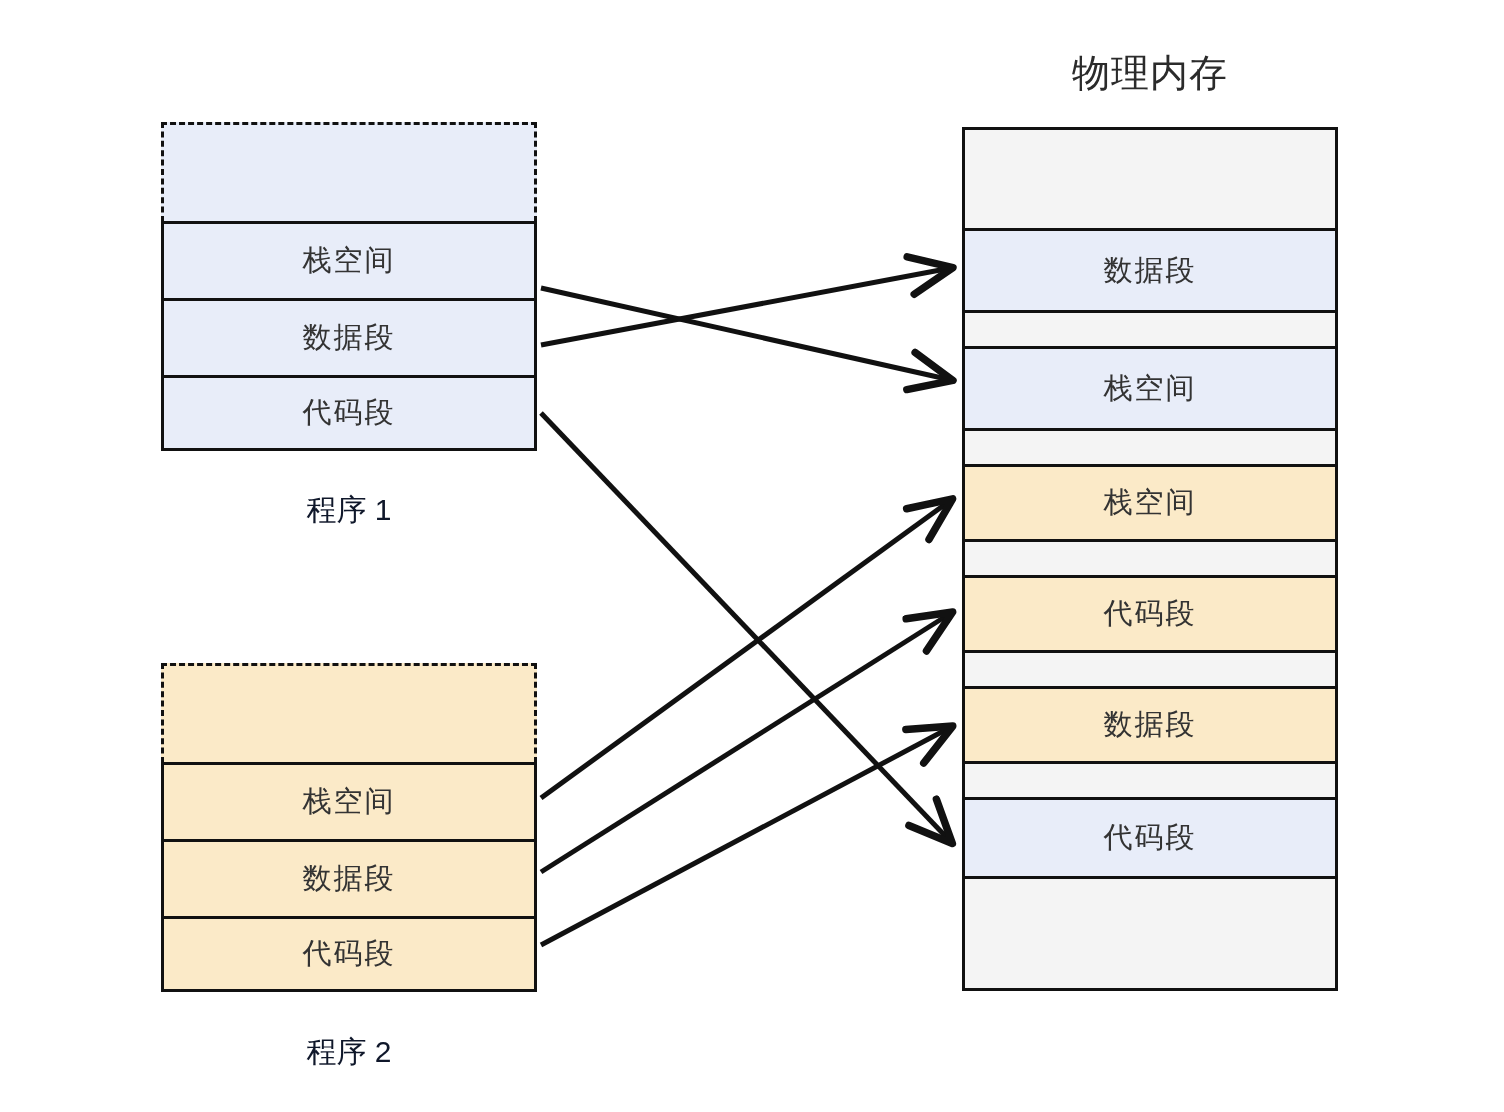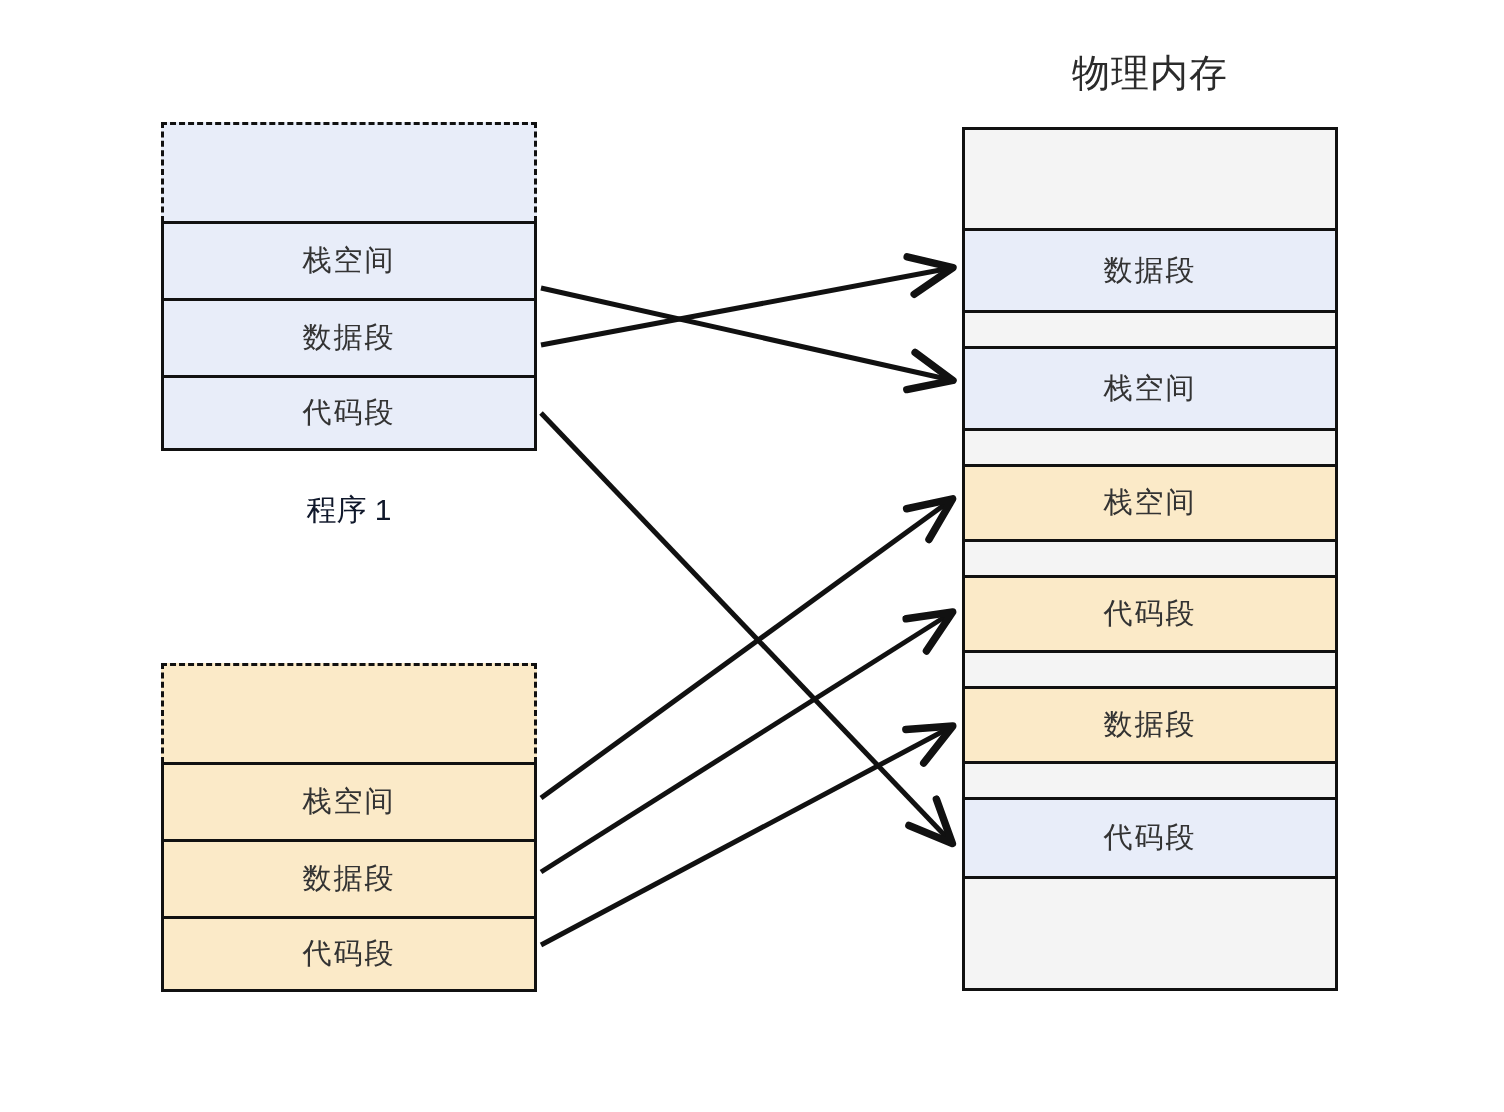--- a/index.html
+++ b/index.html
@@ -119,20 +119,21 @@
       <span>栈空间</span>
     </div>
     <div class="seg-row divider fill-cream" style="height:77px;">
       <span>数据段</span>
     </div>
     <div class="seg-row fill-cream" style="height:70px;">
       <span>代码段</span>
     </div>
   </div>
 
+  <div class="abs caption" style="left:161px; top:1032px; width:376px;">程序 2</div>
 
   <div class="abs mem-frame" style="left:962px; top:127px; width:376px; height:864px;">
 
     <div class="mem-row fill-gray" style="height:101px;">
       <span></span>
     </div>
     <div class="mem-row fill-blue" style="height:82px;">
       <span>数据段</span>
     </div>
     <div class="mem-row fill-gray" style="height:36px;">

